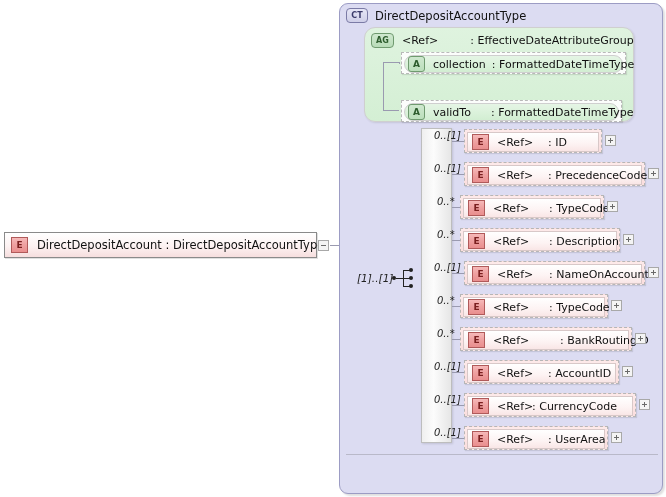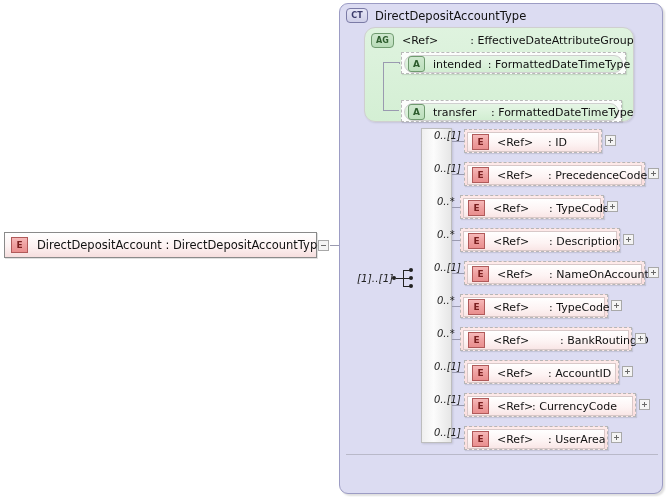--- a/index.html
+++ b/index.html
@@ -189,29 +189,29 @@
     </div>
 
     <div class="ln lnv" style="left:18px;top:34px;height:48px;"></div>
     <div class="ln lnh" style="left:18px;top:34px;width:16px;"></div>
     <div class="ln lnh" style="left:18px;top:82px;width:16px;"></div>
     <div class="ln lnv" style="left:34px;top:34px;height:2px;"></div>
 
     <div class="attr-row" style="left:36px;top:24px;width:225px;">
       <div class="attr-inner" style="width:219px;">
         <span class="abadge">A</span>
-        <span class="attr-name">intended</span>
+        <span class="attr-name">collection</span>
         <span class="attr-type">: FormattedDateTimeType</span>
       </div>
     </div>
 
     <div class="attr-row" style="left:36px;top:72px;width:221px;">
       <div class="attr-inner" style="width:215px;">
         <span class="abadge">A</span>
-        <span class="attr-name" style="min-width:52px;">transfer</span>
+        <span class="attr-name" style="min-width:52px;">validTo</span>
         <span class="attr-type">: FormattedDateTimeType</span>
       </div>
     </div>
   </div>
 
   <div style="position:absolute;left:6px;top:450px;width:312px;height:1px;background:#b9b9c9;"></div>
 </div>
 
 <div id="seq-panel"></div>
 

